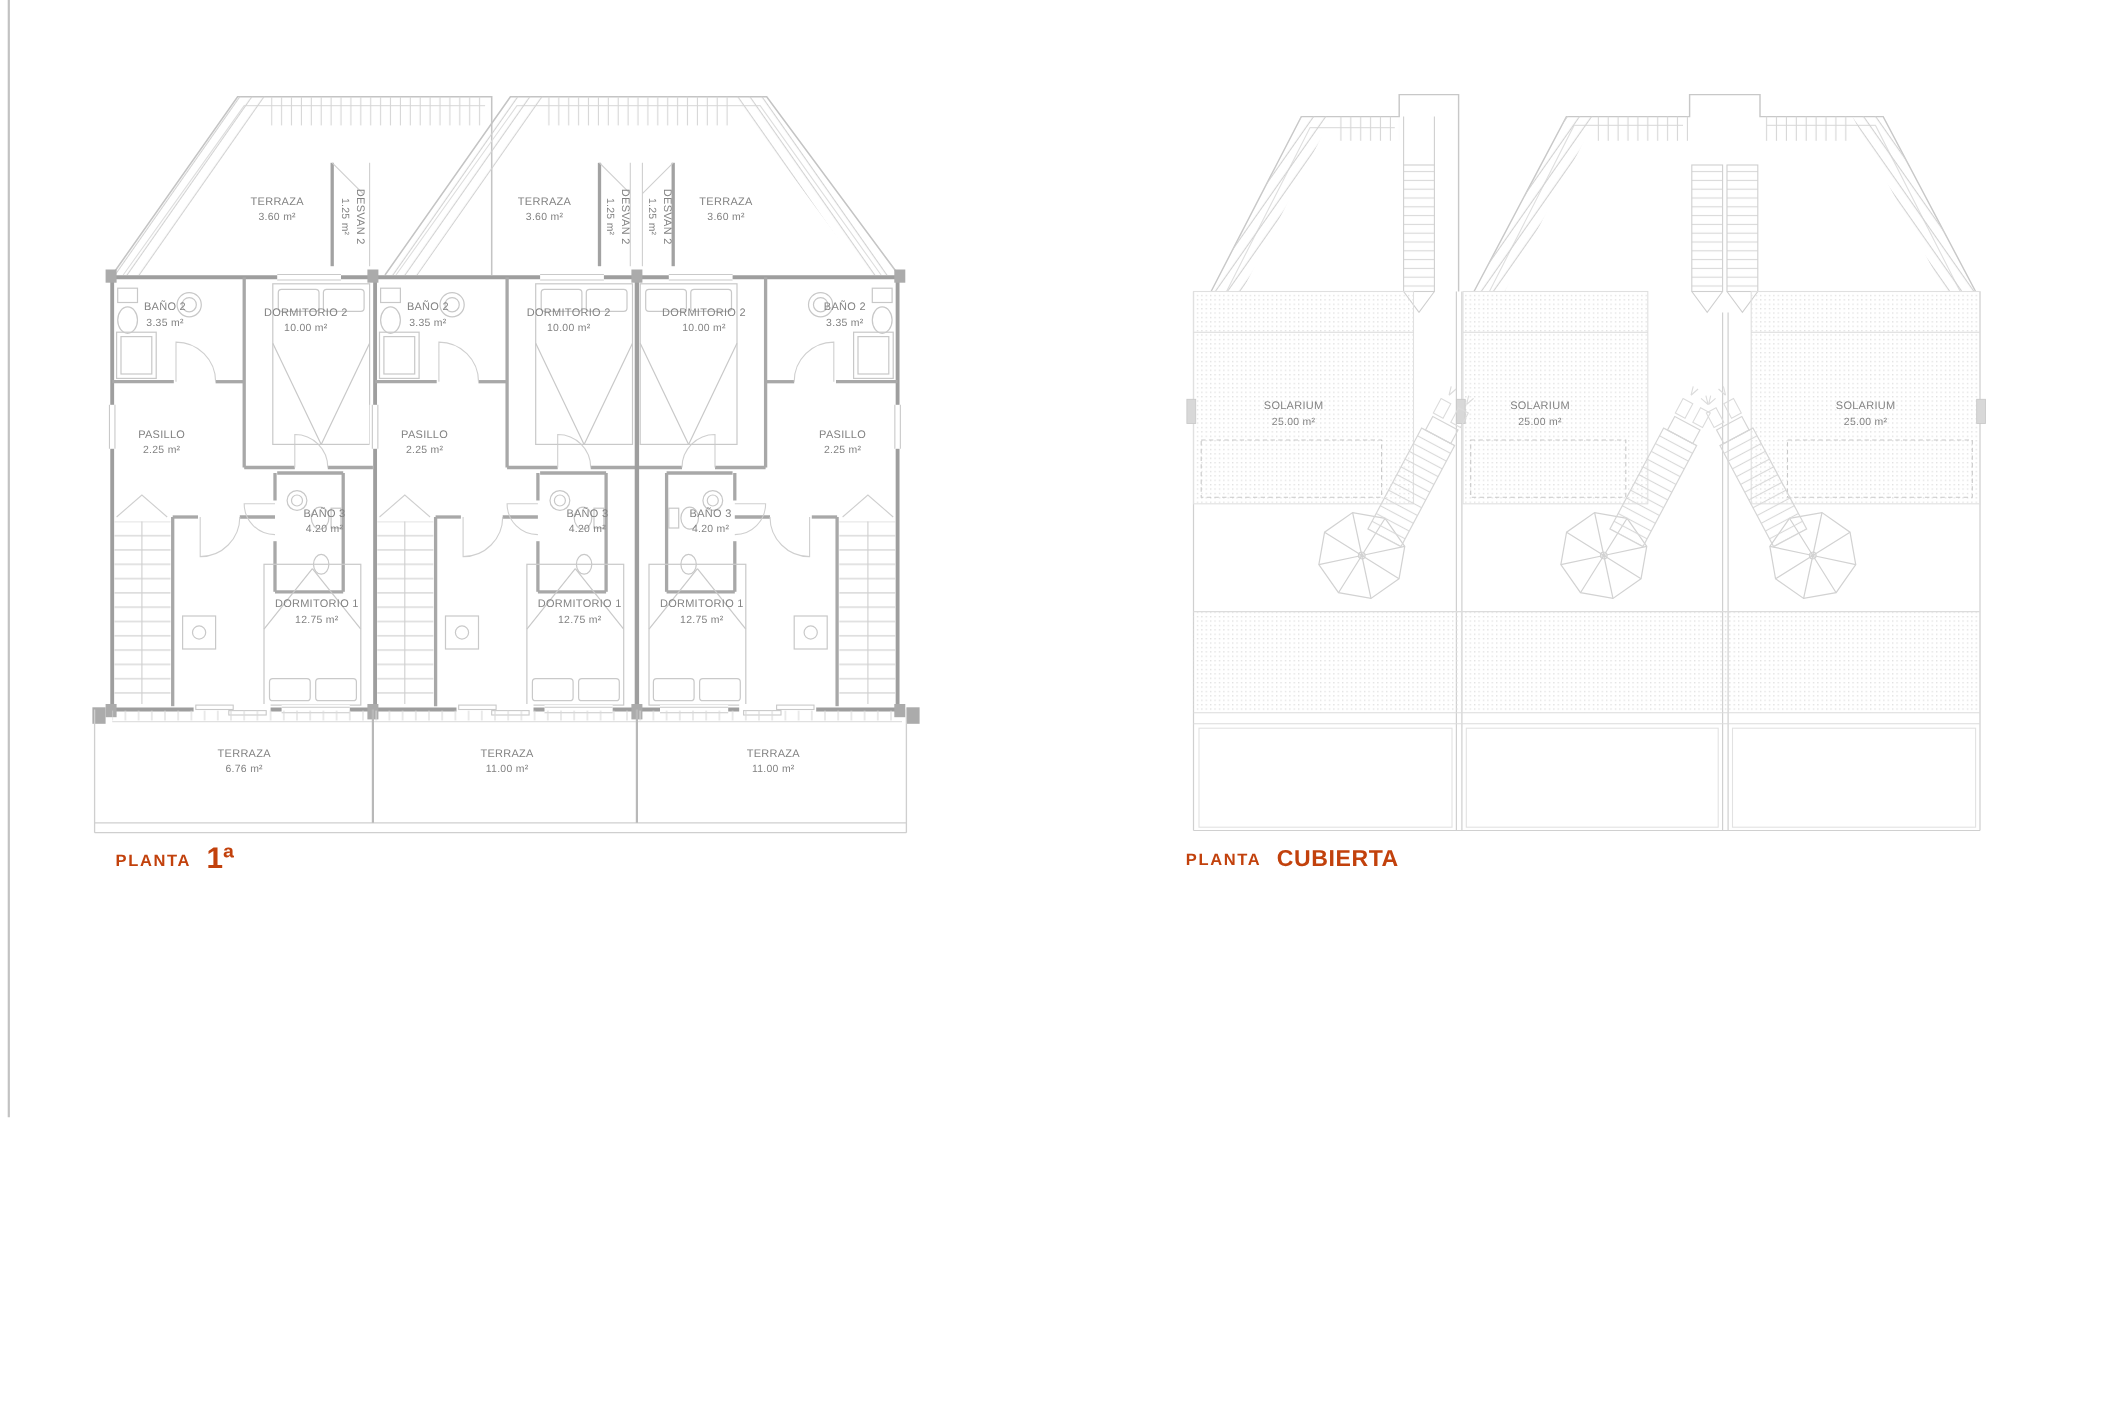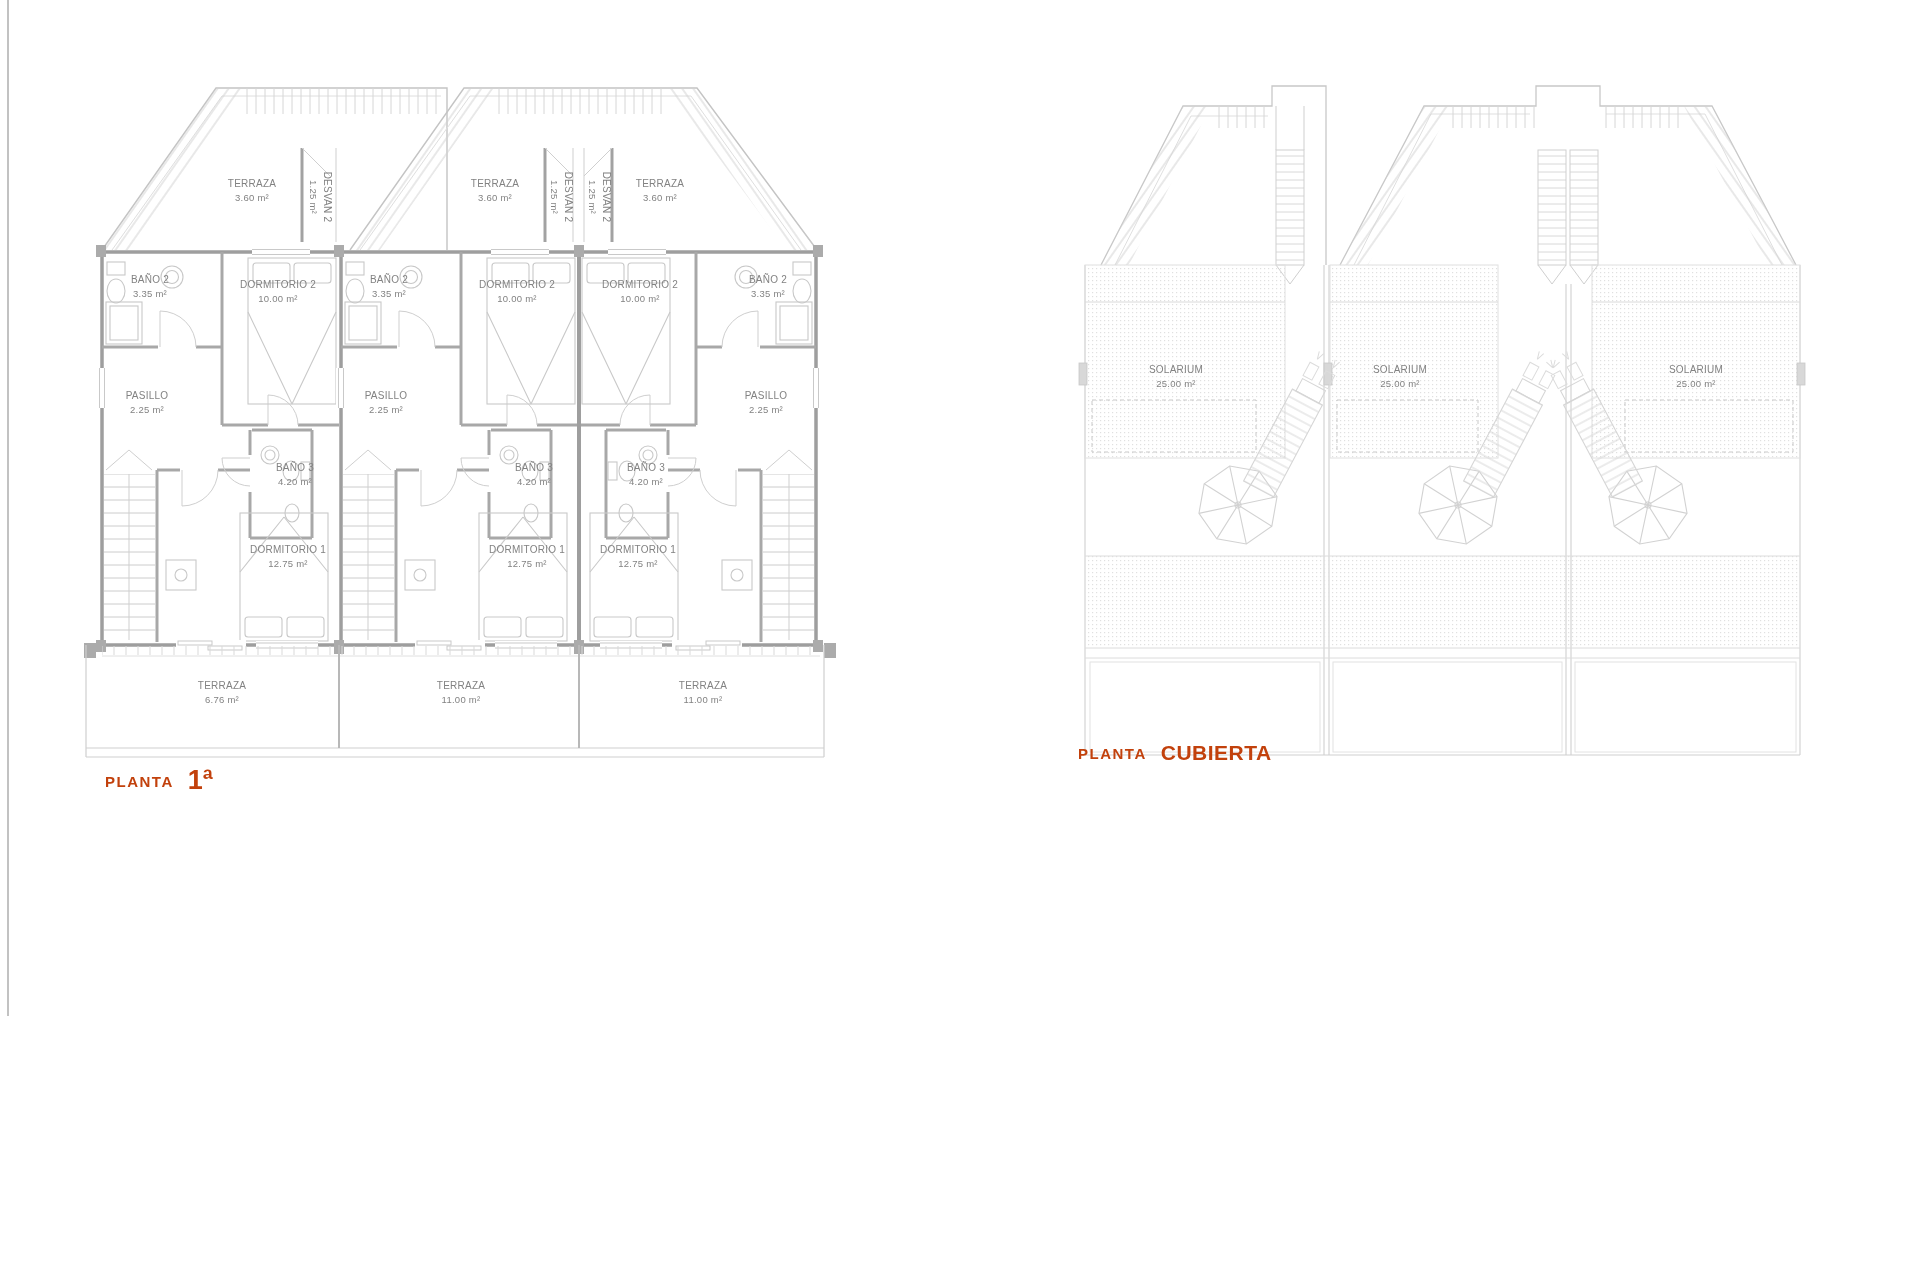--- a/index.html
+++ b/index.html
@@ -385,16 +385,16 @@
       <span class="ar">25.00 m²</span>
     </div>
   <div class="lbl" style="left:1696px;top:362px">
     <span>SOLARIUM</span>
       <span class="ar">25.00 m²</span>
     </div>
 
   <div class="caption" style="left:105px;top:765px">
     <span class="cap-prefix">PLANTA</span><span class="cap-title">1ª</span>
   </div>
-  <div class="caption" style="left:1078px;top:741px">
+  <div class="caption" style="left:1078px;top:769px">
     <span class="cap-prefix">PLANTA</span><span class="cap-title small">CUBIERTA</span>
   </div>
 </div>
 
 </body></html>

